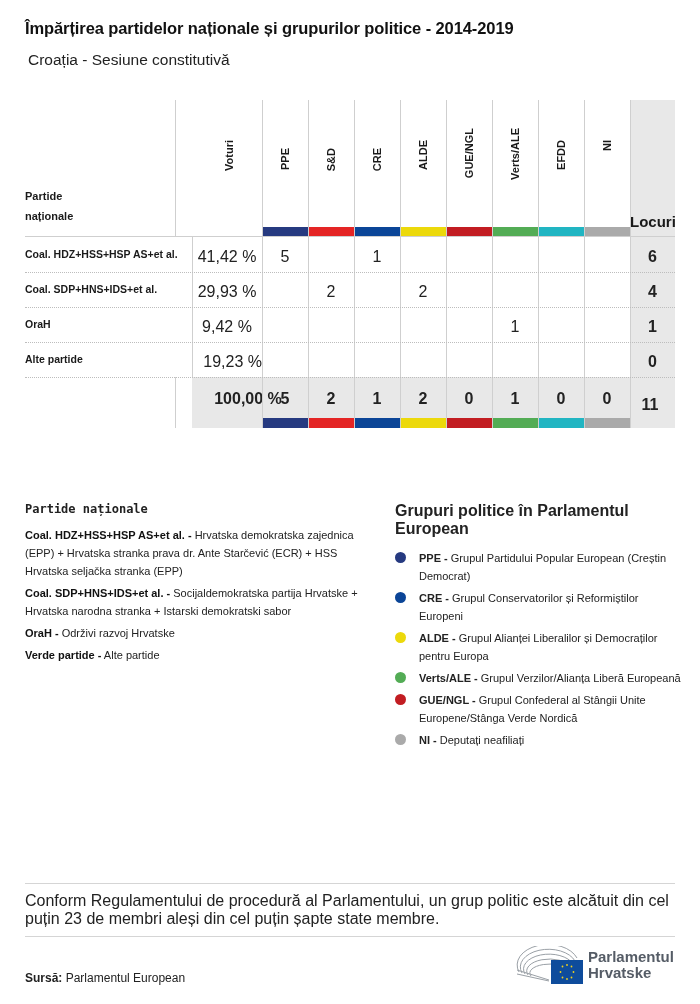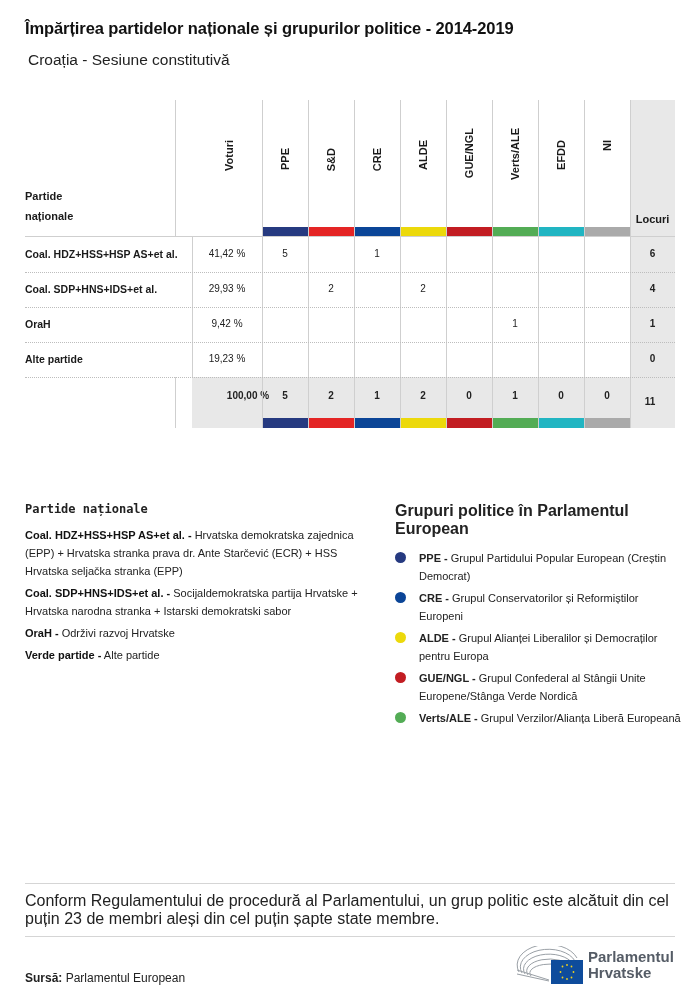--- a/index.html
+++ b/index.html
@@ -15,25 +15,25 @@
   .tbl { position: absolute; left: 0; top: 0; width: 700px; height: 440px; }
   .vline { position: absolute; width: 1px; background: #cfcfcf; }
   .hdot { position: absolute; height: 0; border-top: 1px dotted #bdbdbd; }
   .hsolid { position: absolute; height: 1px; background: #cfcfcf; }
   .grey { position: absolute; background: #e8e8e8; }
   .bar { position: absolute; height: 10px; }
   .colhead {
     position: absolute; font-size: 11px; font-weight: bold; color: #1a1a1a;
     writing-mode: vertical-rl; transform: rotate(180deg); white-space: nowrap;
   }
-  .cell { position: absolute; font-size: 10px; text-align: center; color: #222; }
+  .cell { position: absolute; font-size: 16px; text-align: center; color: #222; }
   .cell.b { font-weight: bold; }
   .rowlabel { position: absolute; left: 25px; font-size: 10.5px; font-weight: bold; color: #1a1a1a; white-space: nowrap; }
   .partide-head { position: absolute; left: 25px; top: 186px; font-size: 11px; font-weight: bold; line-height: 20px; }
-  .locuri-head { position: absolute; left: 630px; width: 45px; top: 213px; font-size: 11px; font-weight: bold; text-align: center; }
+  .locuri-head { position: absolute; left: 630px; width: 45px; top: 213px; font-size: 15px; font-weight: bold; text-align: center; }
 
   
   .leg-left { position: absolute; left: 25px; top: 502px; width: 340px; }
   .leg-left h3 { font-family: "DejaVu Sans Mono", "Liberation Mono", monospace; font-size: 12px; font-weight: bold; margin-bottom: 10px; color: #222; }
   .leg-left p { font-size: 11px; line-height: 18px; margin-bottom: 4px; color: #222; }
   .leg-left p b { color: #111; }
 
   .leg-right { position: absolute; left: 395px; top: 502px; width: 290px; }
   .leg-right h3 { font-size: 16px; font-weight: bold; margin-bottom: 11px; color: #222; }
   .gitem { position: relative; padding-left: 24px; font-size: 11px; line-height: 18px; margin-bottom: 4px; color: #222; }
@@ -119,21 +119,21 @@
       <div class="cell" style="left:262px;width:46px;top:318px;"></div>
       <div class="cell" style="left:308px;width:46px;top:318px;"></div>
       <div class="cell" style="left:354px;width:46px;top:318px;"></div>
       <div class="cell" style="left:400px;width:46px;top:318px;"></div>
       <div class="cell" style="left:446px;width:46px;top:318px;"></div>
       <div class="cell" style="left:492px;width:46px;top:318px;">1</div>
       <div class="cell" style="left:538px;width:46px;top:318px;"></div>
       <div class="cell" style="left:584px;width:46px;top:318px;"></div>
       <div class="cell b" style="left:630px;width:45px;top:318px;">1</div>
       <div class="rowlabel" style="top:353px;">Alte partide</div>
-      <div class="cell" style="left:192px;width:70px;top:353px;">19,23 %</div>
+      <div class="cell" style="left:192px;width:70px;top:353px;text-align:right;">19,23 %</div>
       <div class="cell" style="left:262px;width:46px;top:353px;"></div>
       <div class="cell" style="left:308px;width:46px;top:353px;"></div>
       <div class="cell" style="left:354px;width:46px;top:353px;"></div>
       <div class="cell" style="left:400px;width:46px;top:353px;"></div>
       <div class="cell" style="left:446px;width:46px;top:353px;"></div>
       <div class="cell" style="left:492px;width:46px;top:353px;"></div>
       <div class="cell" style="left:538px;width:46px;top:353px;"></div>
       <div class="cell" style="left:584px;width:46px;top:353px;"></div>
       <div class="cell b" style="left:630px;width:45px;top:353px;">0</div>
       <div class="cell b" style="left:192px;width:70px;top:390px;margin-left:21px;">100,00 %</div>
@@ -175,22 +175,23 @@
       <p><b>Verde partide -</b><span> Alte partide</span></p>
     </div>
 </div>
 
 <div class="leg-right">
   <h3>Grupuri politice în Parlamentul European</h3>
   <div id="grpItems">
       <div class="gitem"><span class="dot" style="background:#263a80"></span><b>PPE -</b><span> Grupul Partidului Popular European (Creștin Democrat)</span></div>
       <div class="gitem"><span class="dot" style="background:#0b4597"></span><b>CRE -</b><span> Grupul Conservatorilor și Reformiștilor Europeni</span></div>
       <div class="gitem"><span class="dot" style="background:#ecd90b"></span><b>ALDE -</b><span> Grupul Alianței Liberalilor și Democraților pentru Europa</span></div>
+      <div class="gitem"><span class="dot" style="background:#53ac55"></span><b>Verts/ALE -</b><span> Grupul Verzilor/Alianța Liberă Europeană</span></div>
       <div class="gitem"><span class="dot" style="background:#c21d22"></span><b>GUE/NGL -</b><span> Grupul Confederal al Stângii Unite Europene/Stânga Verde Nordică</span></div>
-      <div class="gitem"><span class="dot" style="background:#53ac55"></span><b>Verts/ALE -</b><span> Grupul Verzilor/Alianța Liberă Europeană</span></div>
+      <div class="gitem"><span class="dot" style="background:#aaaaaa"></span><b>NI -</b><span> Deputați neafiliați</span></div>
     </div>
 </div>
 
 <div class="hr" style="top:883px;"></div>
 <div class="note">Conform Regulamentului de procedură al Parlamentului, un grup politic este alcătuit din cel puțin 23 de membri aleși din cel puțin șapte state membre.</div>
 <div class="hr" style="top:936px;"></div>
 
 <div class="source">
   <b>Sursă:</b><span> Parlamentul European</span>
 </div>

